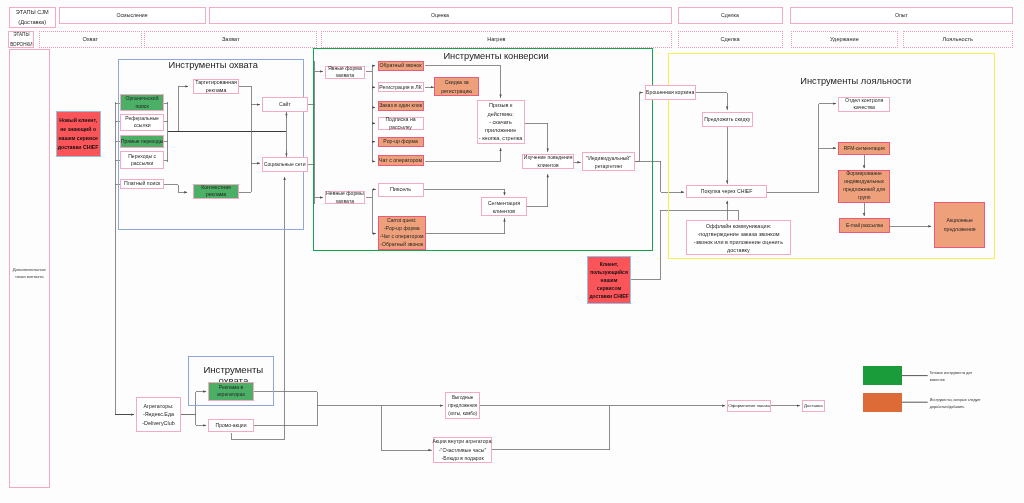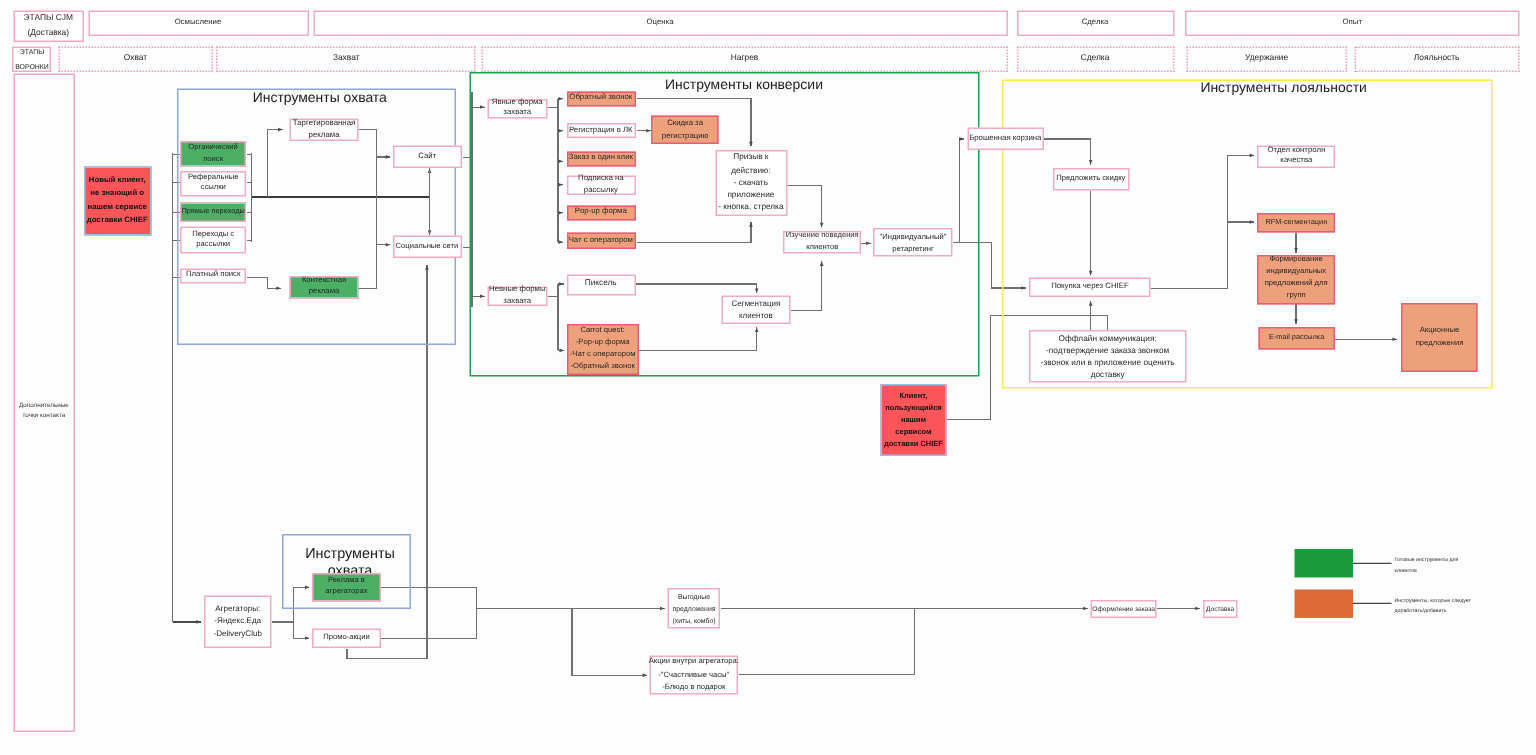--- a/index.html
+++ b/index.html
@@ -45,21 +45,21 @@
   <div class="grptitle" style="left:8.5px;top:265.5px;width:41.5px;font-size:4.2px;color:#333;line-height:1.75;">Дополнительные
 точки контакта</div>
 
   <div class="grp" style="left:118px;top:59px;width:186px;height:171px;border:1.3px solid #8fa8d8;"></div>
   <div class="grptitle" style="left:120.2px;top:59.8px;width:186px;font-size:9.3px;">Инструменты охвата</div>
 
   <div class="grp" style="left:313.2px;top:47.7px;width:340px;height:203.8px;border:1.8px solid #14a44c;"></div>
   <div class="grptitle" style="left:326px;top:51.3px;width:340px;font-size:9.3px;">Инструменты конверсии</div>
 
   <div class="grp" style="left:667.5px;top:52.5px;width:327.1px;height:206.9px;border:1.8px solid #f8ee4c;"></div>
-  <div class="grptitle" style="left:692.2px;top:53px;width:327.1px;font-size:9.3px;">Инструменты лояльности</div>
+  <div class="grptitle" style="left:692.2px;top:76px;width:327.1px;font-size:9.3px;">Инструменты лояльности</div>
 
   <div class="grp" style="left:187.9px;top:355.8px;width:85.9px;height:49.8px;border:1.3px solid #8fa8d8;"></div>
   <div class="grptitle" style="left:190.4px;top:364px;width:85.9px;font-size:9.6px;">Инструменты
 охвата</div>
 
   <div class="nd rd" style="left:55.5px;top:110.8px;width:45.3px;height:45.8px;font-size:5.2px;color:#111;line-height:1.72;">Новый клиент,
 не знающий о
 нашем сервисе
 доставки CHIEF</div>
   <div class="nd rd" style="left:586.7px;top:256.4px;width:44.6px;height:47.2px;font-size:5px;color:#111;line-height:1.63;">Клиент,

